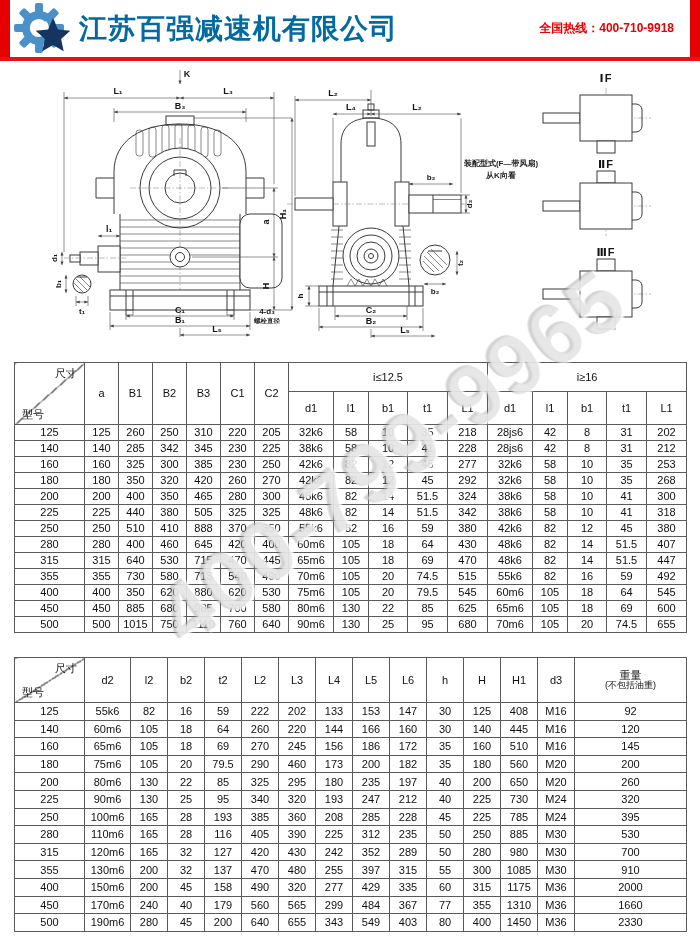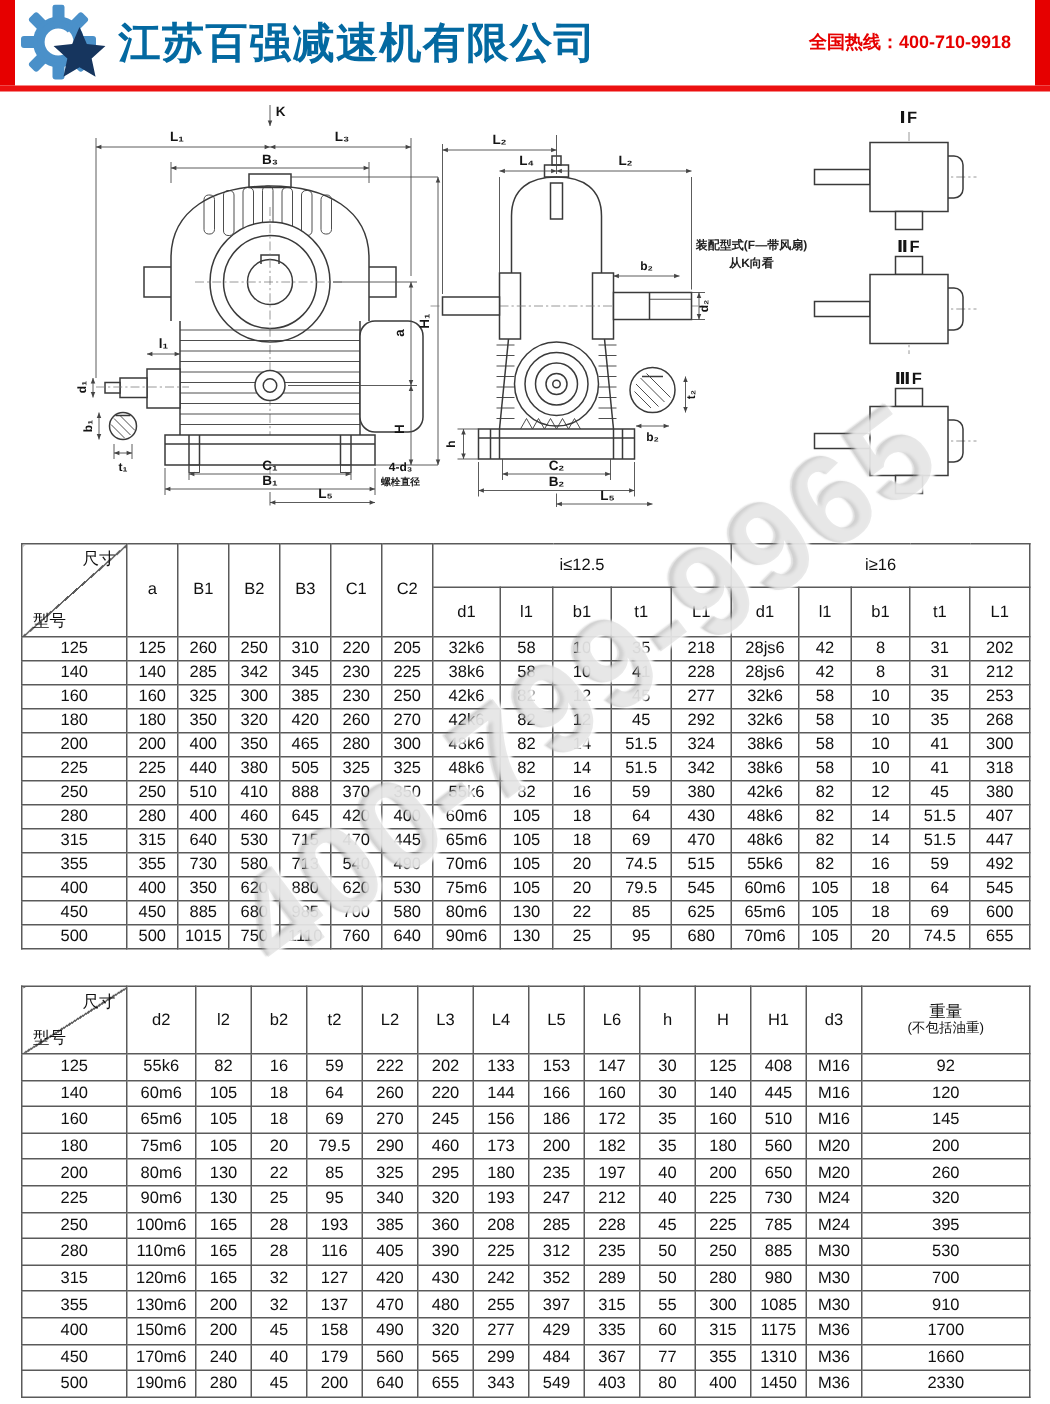--- a/index.html
+++ b/index.html
@@ -840,21 +840,21 @@
           <td>158</td>
           <td>490</td>
           <td>320</td>
           <td>277</td>
           <td>429</td>
           <td>335</td>
           <td>60</td>
           <td>315</td>
           <td>1175</td>
           <td>M36</td>
-          <td>1700</td>
+          <td>2000</td>
         </tr>
         <tr>
           <td>450</td>
           <td>170m6</td>
           <td>240</td>
           <td>40</td>
           <td>179</td>
           <td>560</td>
           <td>565</td>
           <td>299</td>

